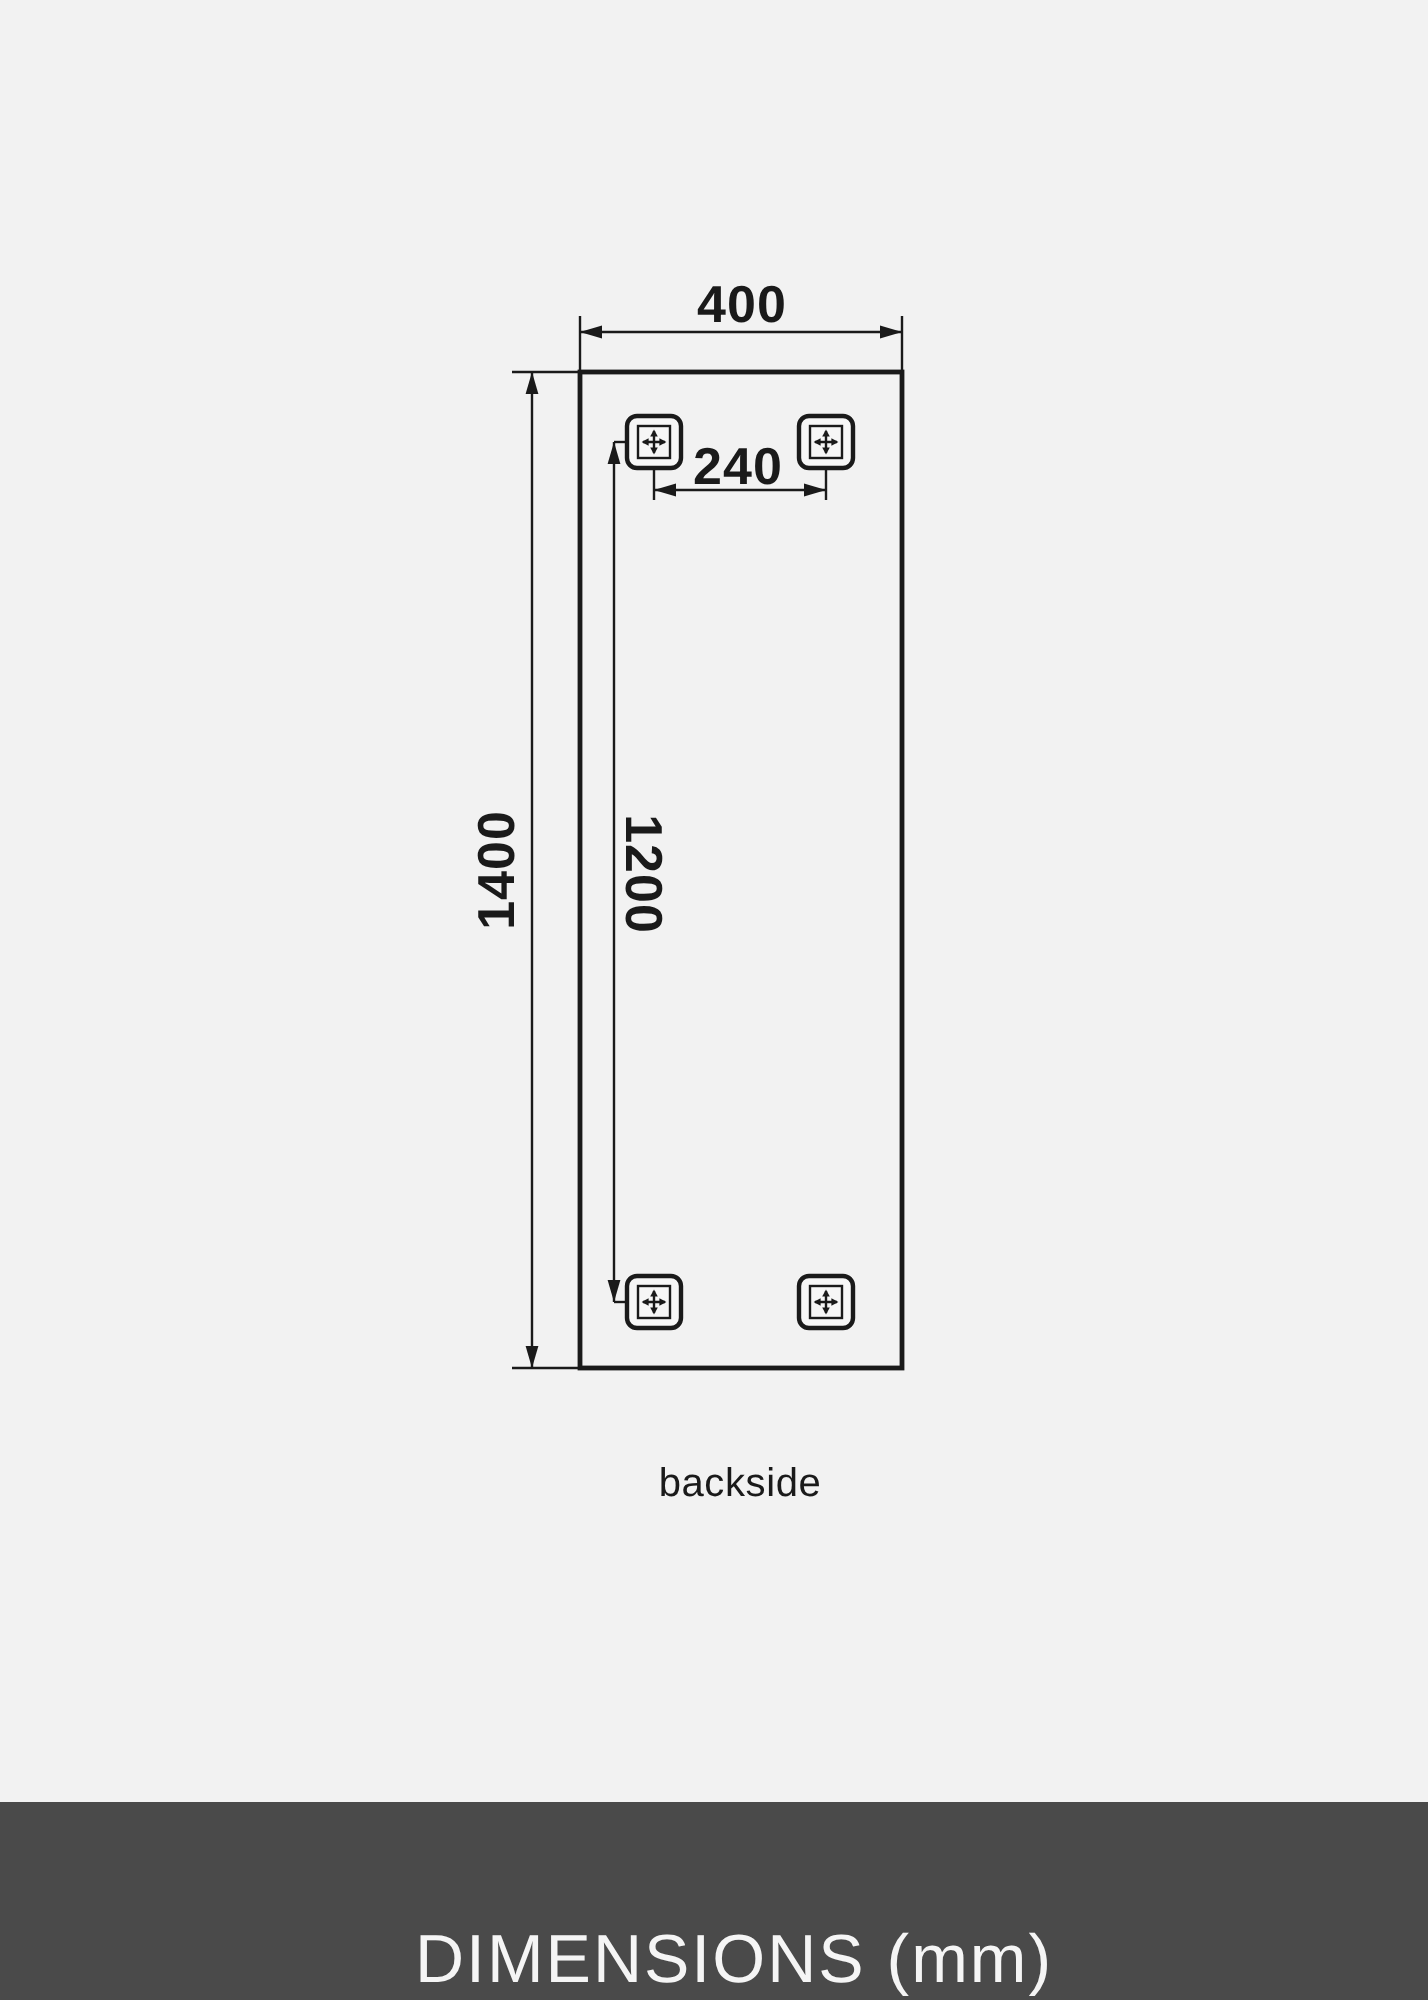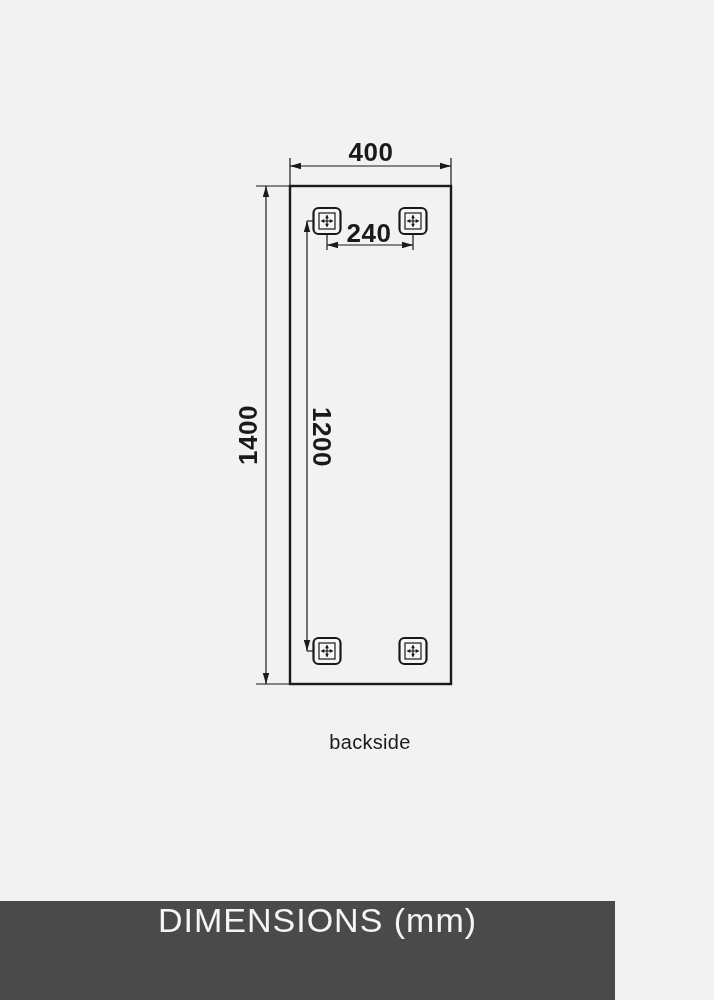--- a/index.html
+++ b/index.html
@@ -36,23 +36,23 @@
     font-weight:400;
     letter-spacing:0.3px;
   }
   .thin{stroke:currentColor;stroke-width:1.2;fill:none;}
   .thick{stroke:currentColor;stroke-width:2.4;fill:none;}
   .bracket-outer{stroke:currentColor;stroke-width:2.2;fill:#f6f6f6;}
   .bracket-inner{stroke:currentColor;stroke-width:1.2;fill:none;}
   .ah{fill:currentColor;stroke:none;}
   .footer{
     position:absolute;left:0;top:901px;
-    width:615px;height:99px;
+    width:714px;height:99px;
     background:var(--footer-bg);
-    display:flex;align-items:flex-start;justify-content:center;padding-left:20px;
+    display:flex;align-items:flex-end;justify-content:center;padding-left:20px;
   }
   .footer-title{
     color:var(--footer-text);
     font-size:34px;
     font-weight:400;
     letter-spacing:1px;
     white-space:nowrap;
   }
 </style>
 </head>

